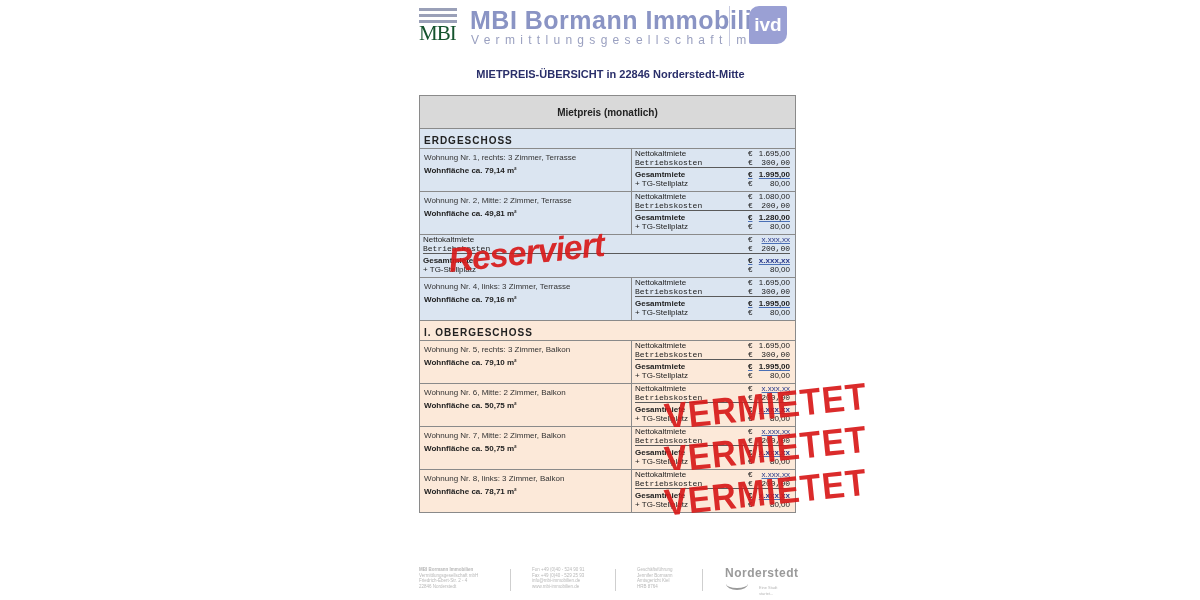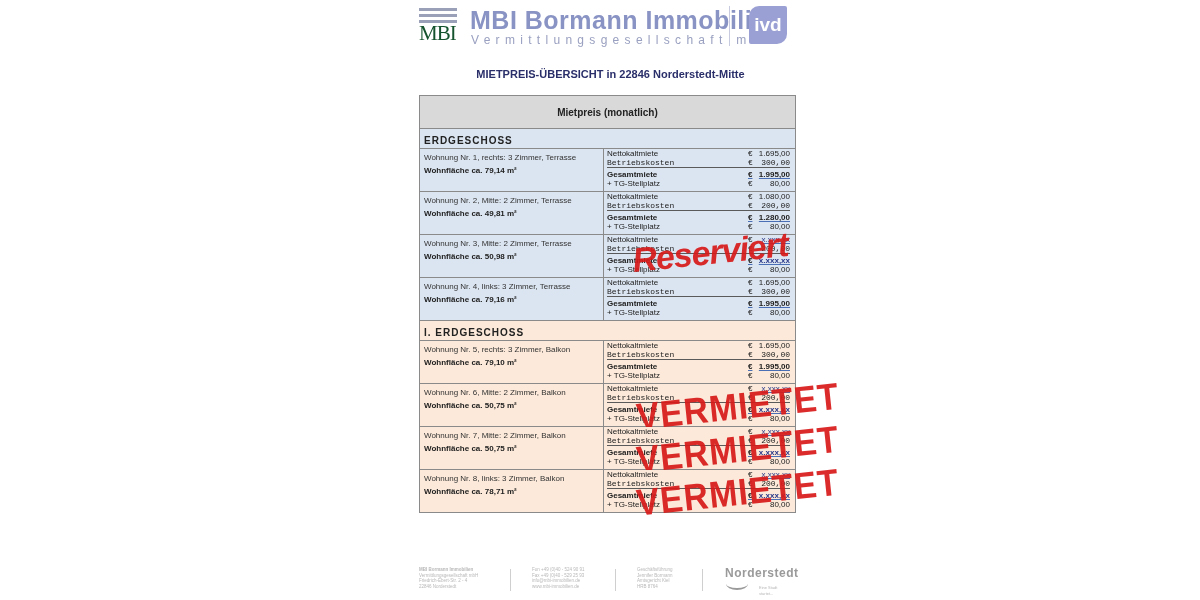--- a/index.html
+++ b/index.html
@@ -23,21 +23,21 @@
   .thead .th { display: flex; align-items: center; justify-content: center; font-size: 10px; font-weight: bold; color: #222; }
   .th-left { width: 180px; border-right: 1px solid #8a8a8a; }
   .th-right { flex: 1; }
 
   .section-head { height: 20px; display: flex; align-items: flex-end; padding-left: 4px; font-size: 10px; font-weight: bold; letter-spacing: 1px; padding-bottom: 2px; box-sizing: border-box; border-bottom: 1px solid #8a8a8a; }
   .floor-eg { background: #dbe5f1; }
   .floor-og { background: #fce9d9; }
 
   .apt-row { display: flex; height: 42px; border-bottom: 1px solid #8a8a8a; position: relative; }
   .apt-row:last-child { border-bottom: none; }
-  .apt-left { width: 184px; border-right: 1px solid #8a8a8a; padding: 2px 4px 0 4px; box-sizing: border-box; font-size: 8px; }
+  .apt-left { width: 212px; border-right: 1px solid #8a8a8a; padding: 2px 4px 0 4px; box-sizing: border-box; font-size: 8px; }
   .apt-desc { color: #333; line-height: 11px; margin-top: 1px; white-space: nowrap; }
   .apt-area { font-weight: bold; line-height: 11px; margin-top: 2px; white-space: nowrap; }
   .apt-right { flex: 1; padding: 0 5px 0 3px; box-sizing: border-box; font-size: 8px; position: relative; }
   .price-line { display: flex; height: 9px; line-height: 9px; }
   .price-line .plabel { flex: 1; white-space: nowrap; }
   .price-line .cur { width: 10px; text-align: left; }
   .price-line .amt { width: 32px; text-align: right; white-space: nowrap; }
   .price-line.betrieb { border-bottom: 1px solid #5a5a5a; font-family: Liberation Mono, monospace; }
   .price-line.betrieb .plabel { text-decoration: none; }
   .price-line.gesamt { margin-top: 2px; font-weight: bold; }
@@ -143,24 +143,20 @@
           </div>
           <div class="price-line">
             <span class="plabel">+ TG-Stellplatz</span>
             <span class="cur">€</span>
             <span class="amt">80,00</span>
           </div>
 
         </div>
       </div>
       <div class="apt-row floor-eg">
-        <div class="apt-left">
-          <div class="apt-desc">Wohnung Nr. 3, Mitte: 2 Zimmer, Terrasse</div>
-          <div class="apt-area">Wohnfläche ca. 50,98 m²</div>
-        </div>
         <div class="apt-right">
           <div class="price-line">
             <span class="plabel">Nettokaltmiete</span>
             <span class="cur">€</span>
             <span class="amt masked">x.xxx,xx</span>
           </div>
           <div class="price-line betrieb">
             <span class="plabel">Betriebskosten</span>
             <span class="cur">€</span>
             <span class="amt">200,00</span>
@@ -204,21 +200,21 @@
             </span>
           </div>
           <div class="price-line">
             <span class="plabel">+ TG-Stellplatz</span>
             <span class="cur">€</span>
             <span class="amt">80,00</span>
           </div>
 
         </div>
       </div>
-      <div class="section-head floor-og">I. ERDGESCHOSS</div>
+      <div class="section-head floor-og">I. OBERGESCHOSS</div>
       <div class="apt-row floor-og">
         <div class="apt-left">
           <div class="apt-desc">Wohnung Nr. 5, rechts: 3 Zimmer, Balkon</div>
           <div class="apt-area">Wohnfläche ca. 79,10 m²</div>
         </div>
         <div class="apt-right">
           <div class="price-line">
             <span class="plabel">Nettokaltmiete</span>
             <span class="cur">€</span>
             <span class="amt">1.695,00</span>

